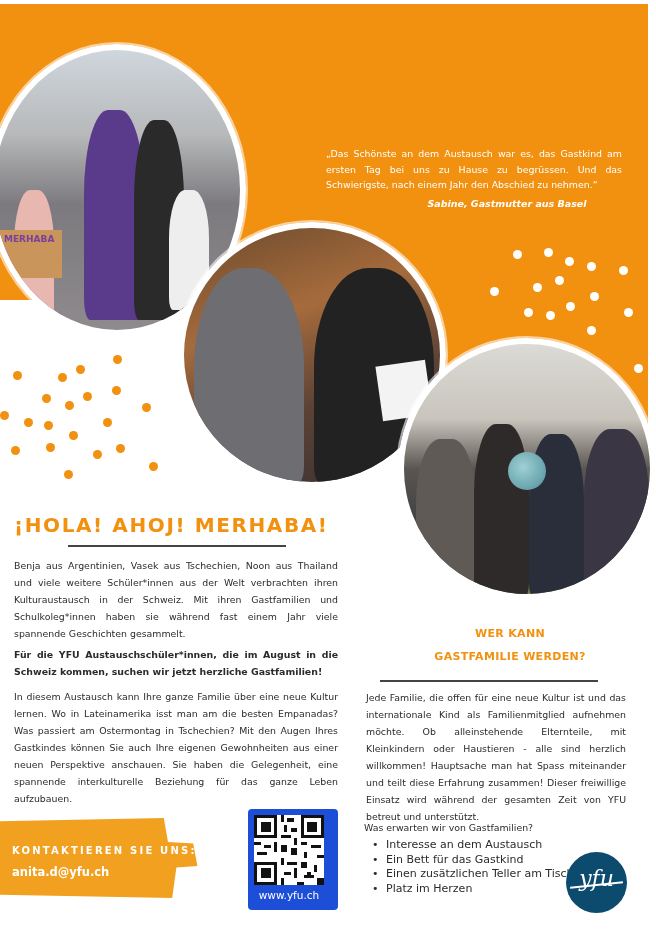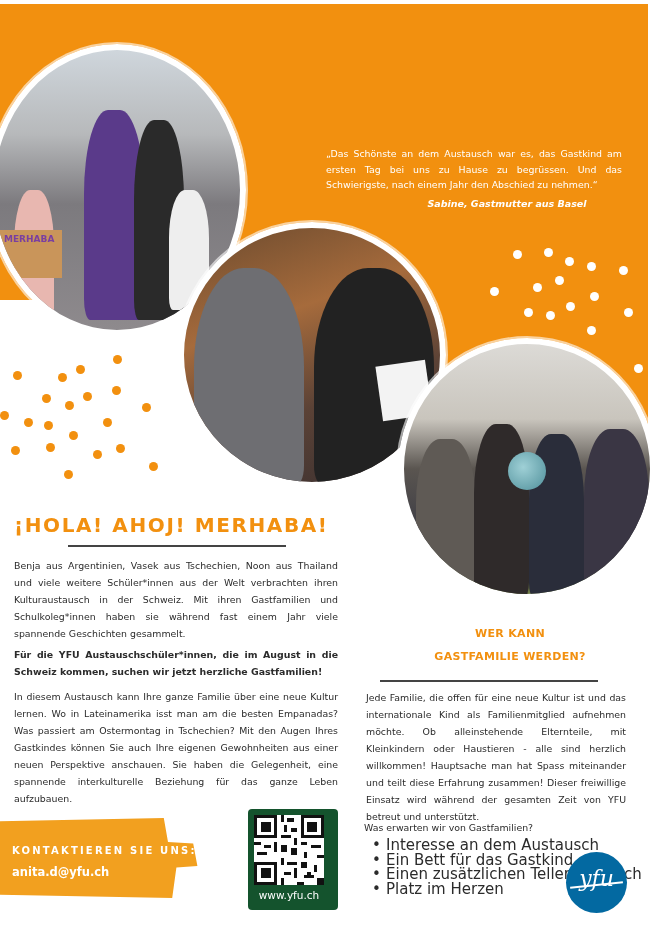--- a/index.html
+++ b/index.html
@@ -26,32 +26,32 @@
   .dot.o { background: #f2900f; }
 
   .h-hola { position: absolute; left: 14px; top: 513px; width: 330px; color: #f2900f; font-weight: bold; font-size: 20px; letter-spacing: 1.6px; }
   .rule { position: absolute; height: 1.5px; background: #444; }
   .body-text { position: absolute; font-size: 9.4px; line-height: 17px; text-align: justify; color: #2b2b2b; }
   .body-bold { font-weight: bold; }
 
   .h-wer { position: absolute; left: 370px; top: 622px; width: 280px; text-align: center; color: #f2900f; font-weight: bold; font-size: 11px; line-height: 23px; letter-spacing: 0.3px; }
 
   .list-title { position: absolute; left: 364px; top: 822px; font-size: 9.4px; color: #2b2b2b; }
-  .list { position: absolute; left: 372px; top: 838px; list-style: none; font-size: 15px; line-height: 14.5px; color: #2b2b2b; }
+  .list { position: absolute; left: 372px; top: 838px; list-style: none; font-size: 11px; line-height: 14.5px; color: #2b2b2b; }
   .list li::before { content: "•"; display: inline-block; width: 14px; }
 
   .contact-band { position: absolute; left: 0; top: 818px; width: 210px; height: 80px; background: #f2a01f; clip-path: polygon(0 4%, 78% 0, 80% 30%, 92% 32%, 94% 60%, 84% 62%, 82% 100%, 0 96%); }
   .contact-title { position: absolute; left: 12px; top: 845px; color: #ffffff; font-weight: bold; font-size: 10px; letter-spacing: 2.2px; }
   .contact-email { position: absolute; left: 12px; top: 865px; color: #ffffff; font-weight: bold; font-size: 11.5px; }
 
-  .qr-box { position: absolute; left: 248px; top: 809px; width: 90px; height: 101px; background: #14532d; border-radius: 4px; }
+  .qr-box { position: absolute; left: 248px; top: 809px; width: 90px; height: 101px; background: #1d4ed8; border-radius: 4px; }
   .qr-inner { position: absolute; left: 6px; top: 6px; width: 70px; height: 70px; background: #ffffff; }
   .qr-url { position: absolute; left: 0; top: 80px; width: 82px; text-align: center; color: #ffffff; font-size: 10.5px; }
 
-  .logo { position: absolute; left: 566px; top: 852px; width: 61px; height: 61px; border-radius: 50%; background: #0369a1; }
+  .logo { position: absolute; left: 566px; top: 852px; width: 61px; height: 61px; border-radius: 50%; background: #0c4a6e; }
   .logo-text { position: absolute; left: 0; top: 14px; width: 61px; text-align: center; color: #ffffff; font-family: "DejaVu Serif", serif; font-style: italic; font-size: 22px; }
   .logo-line { position: absolute; left: 4px; top: 32px; width: 53px; height: 1.5px; background: #ffffff; transform: rotate(-6deg); }
 </style>
 </head>
 <body>
 
 <div class="orange-bg"></div>
 <div class="orange-bg-fade"></div>
 
 <div>

